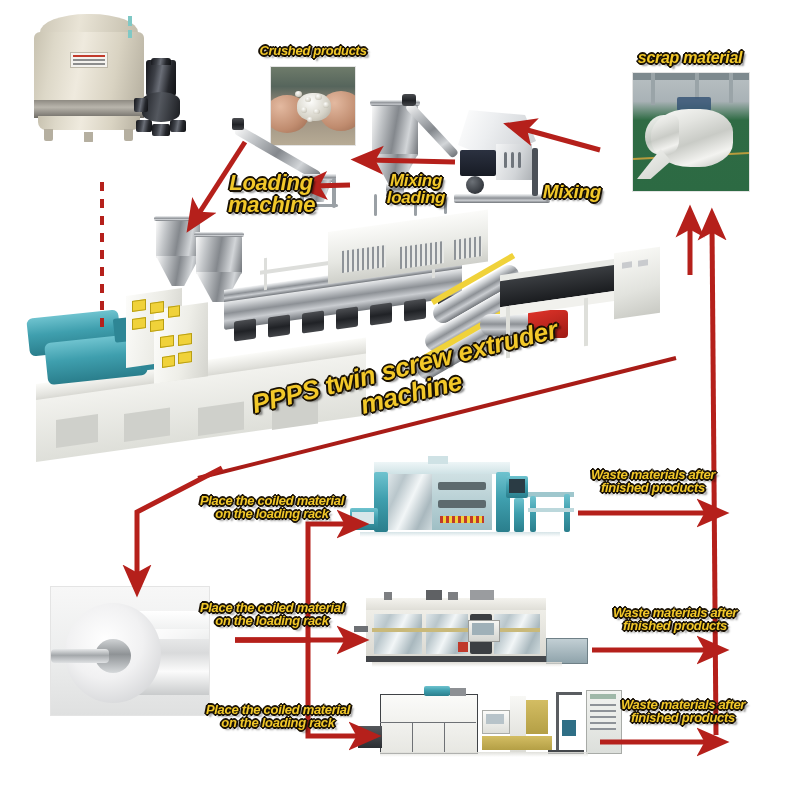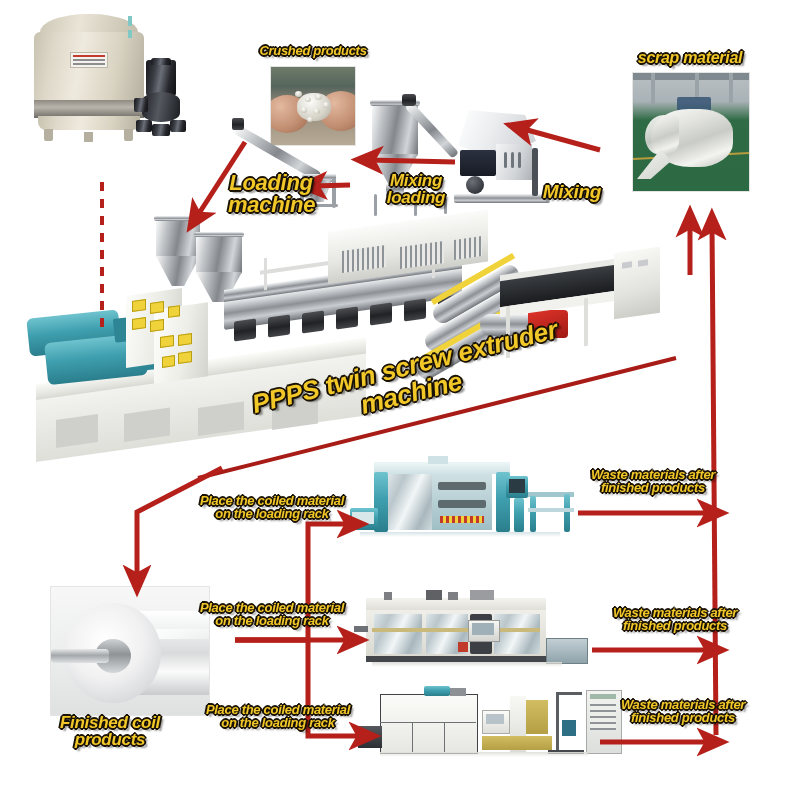--- a/index.html
+++ b/index.html
@@ -381,21 +381,20 @@
 
   <div class="photo-frame" style="left:50px;top:586px;width:158px;height:128px;">
     <div class="coil-bg"></div>
     <div class="coil-cyl" style="left:58px;top:24px;width:108px;height:84px;"></div>
     <div style="position:absolute;left:92px;top:42px;width:76px;height:10px;
          background:linear-gradient(90deg,rgba(255,255,255,.95),rgba(255,255,255,.2));"></div>
     <div class="coil-face" style="left:14px;top:16px;width:96px;height:100px;"></div>
     <div class="coil-core" style="left:44px;top:52px;width:36px;height:34px;"></div>
     <div class="coil-shaft" style="left:0px;top:62px;width:58px;height:14px;border-radius:4px;"></div>
   </div>
-  <div class="cap" style="left:26px;top:714px;width:168px;font-size:17px;">Finished coil products</div>
 
   <div class="mbox" style="left:346px;top:456px;width:232px;height:92px;z-index:20;">
     <div style="position:absolute;left:28px;top:6px;width:136px;height:12px;
          background:linear-gradient(180deg,#eef6f7,#cfe2e5);"></div>
     <div style="position:absolute;left:82px;top:0px;width:20px;height:8px;background:#cfe2e5;"></div>
     <div class="teal" style="left:28px;top:16px;width:14px;height:60px;"></div>
     <div class="teal" style="left:150px;top:16px;width:14px;height:60px;"></div>
     <div class="glass" style="left:42px;top:18px;width:44px;height:56px;"></div>
     <div style="position:absolute;left:86px;top:18px;width:60px;height:56px;
          background:linear-gradient(180deg,#cfe0e3,#9fbfc5);"></div>

